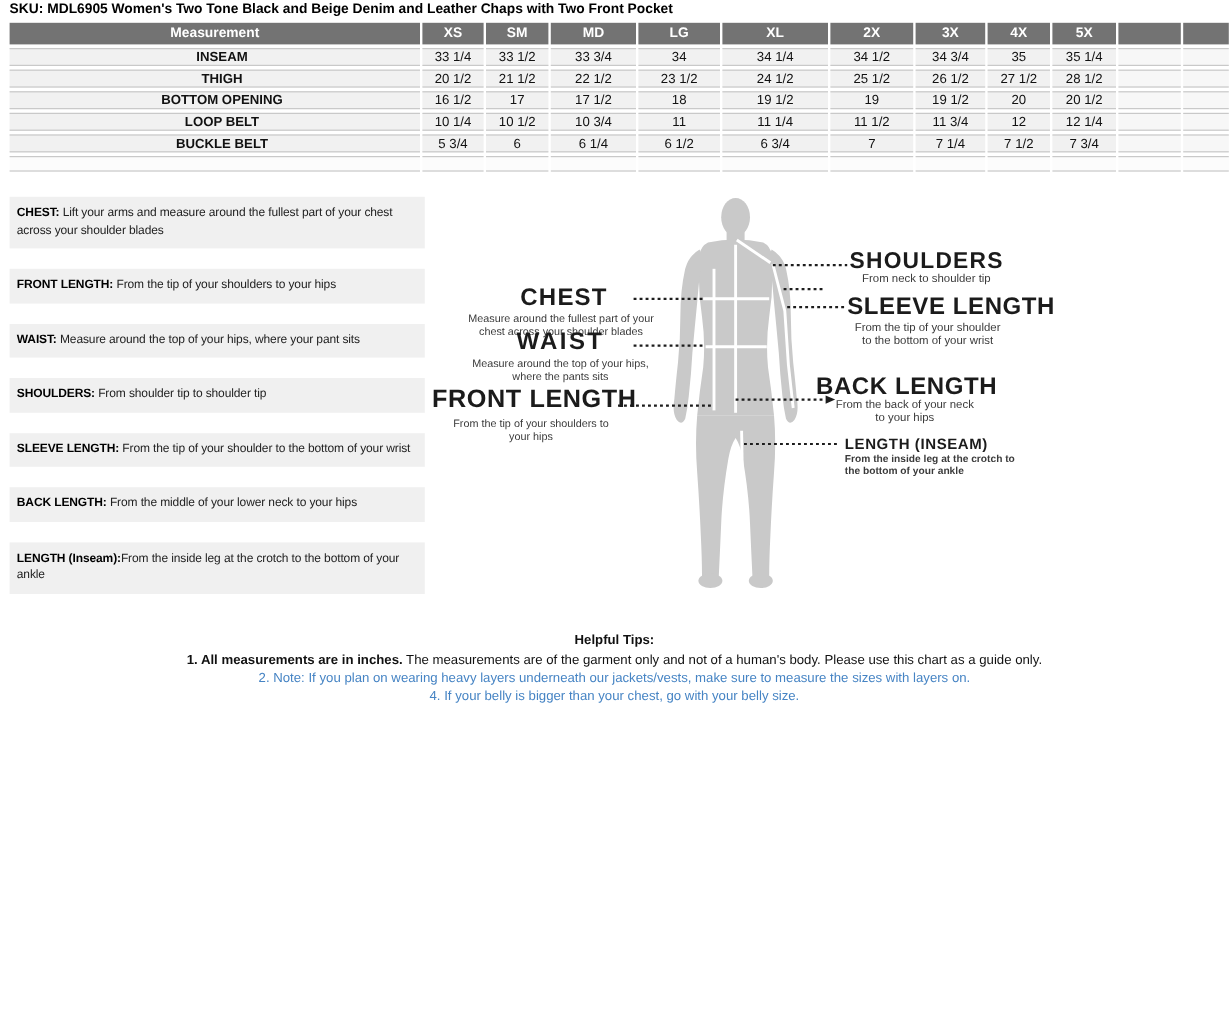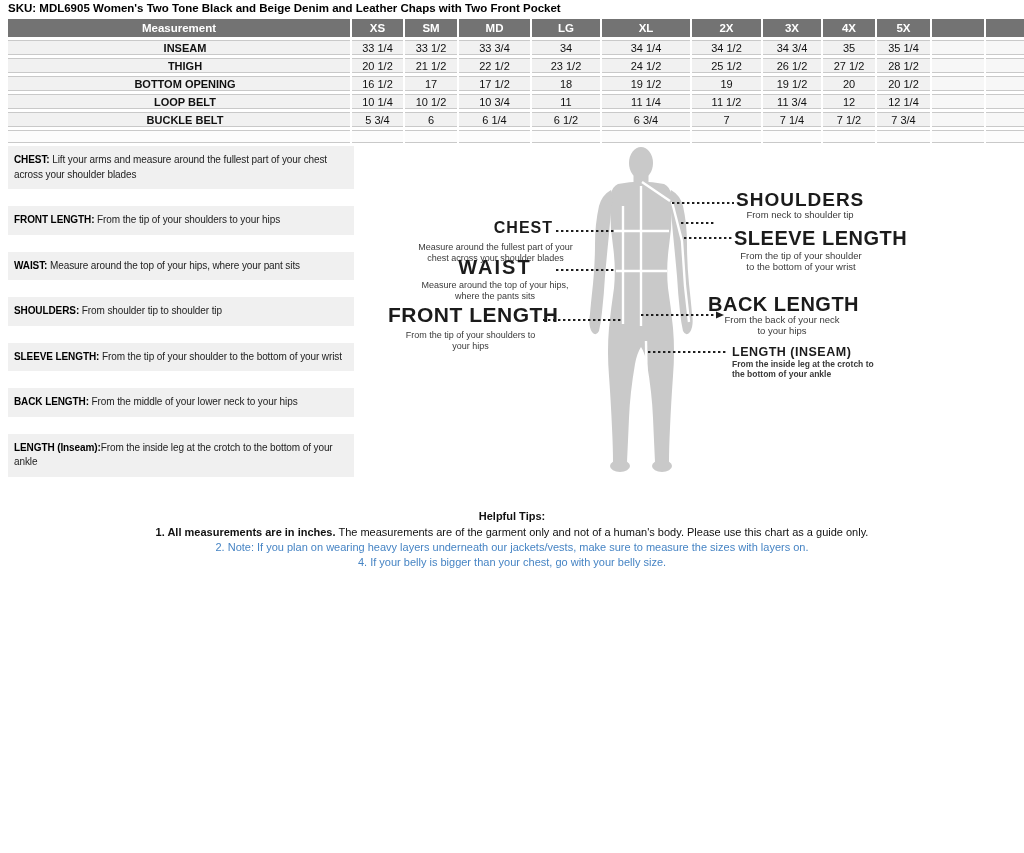--- a/index.html
+++ b/index.html
@@ -11,31 +11,31 @@
 
   
   table.size-table{table-layout:fixed;width:1008px;border-collapse:separate;border-spacing:2px 3px;margin:0 -2px;}
   table.size-table th{background:#737373;color:#fff;font-size:11.5px;font-weight:bold;height:18px;padding:0;text-align:center;vertical-align:middle;}
   table.size-table td{background:#f1f1f1;border-top:1px solid #c9c9c9;border-bottom:1px solid #c9c9c9;font-size:11px;height:13px;padding:0;text-align:center;vertical-align:middle;color:#111;}
   table.size-table td.row-label{font-weight:bold;padding-left:12px;}
   table.size-table td.cell-empty{background:#f7f7f7;}
   table.size-table tr.empty-row td{background:#fcfcfc;height:11px;}
 
   
-  .content{display:flex;gap:28px;}
+  .content{display:flex;margin-top:18px;}
   .guide-col{width:352px;flex:0 0 352px;}
   .guide-box{background:#f0f0f0;width:346px;box-sizing:border-box;padding:7px 5px 7px 6px;margin-bottom:17px;font-size:10px;line-height:1.45;letter-spacing:-0.1px;color:#222;}
   .guide-box .g-label{font-weight:bold;color:#000;}
 
   .diagram{position:relative;width:656px;height:345px;flex:1;}
   .diagram svg{position:absolute;left:0;top:0;z-index:1;}
   .dlabel{position:absolute;z-index:2;font-weight:bold;color:#1b1b1b;white-space:nowrap;}
   .dsub{position:absolute;z-index:2;color:#3a3a3a;text-align:center;font-size:9px;line-height:11px;}
 
-  .lbl-chest{left:55px;top:73px;width:110px;text-align:right;font-size:16px;letter-spacing:1px;}
+  .lbl-chest{left:55px;top:73px;width:110px;text-align:center;font-size:20px;letter-spacing:1px;}
   .sub-chest{left:20px;top:96px;width:175px;}
   .lbl-waist{left:52px;top:110px;width:110px;text-align:center;font-size:20px;letter-spacing:2px;}
   .sub-waist{left:32px;top:134px;width:150px;}
   .lbl-front{left:0px;top:157px;width:152px;text-align:center;font-size:21px;letter-spacing:0.5px;}
   .sub-front{left:10px;top:184px;width:145px;}
   .lbl-shoulders{left:348px;top:43px;font-size:19px;letter-spacing:1px;}
   .sub-shoulders{left:352px;top:63px;width:120px;font-size:9.5px;}
   .lbl-sleeve{left:346px;top:81px;font-size:20px;letter-spacing:0.5px;}
   .sub-sleeve{left:348px;top:104px;width:130px;font-size:9.5px;}
   .lbl-back{left:320px;top:147px;font-size:20px;letter-spacing:0.5px;}

